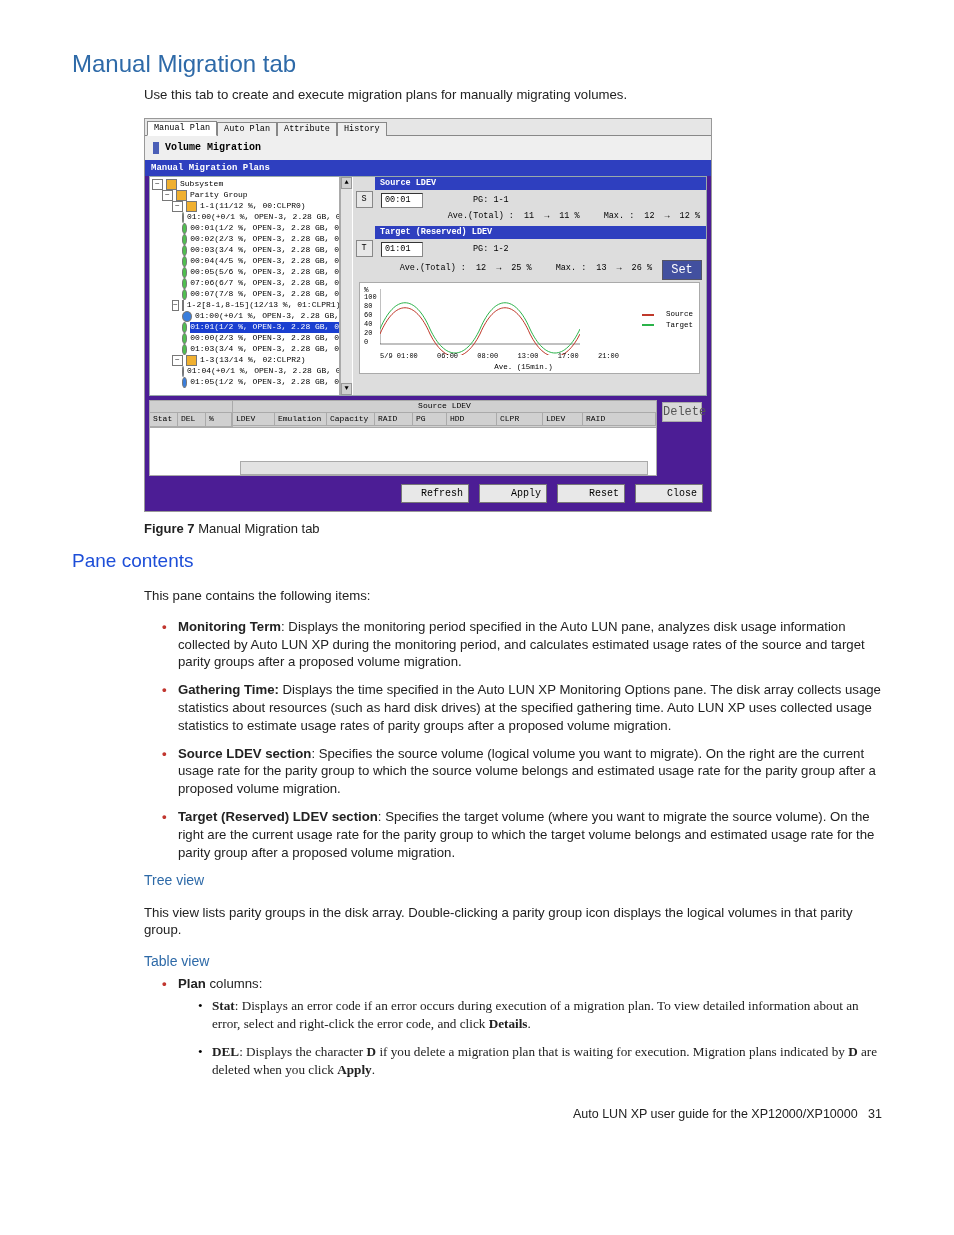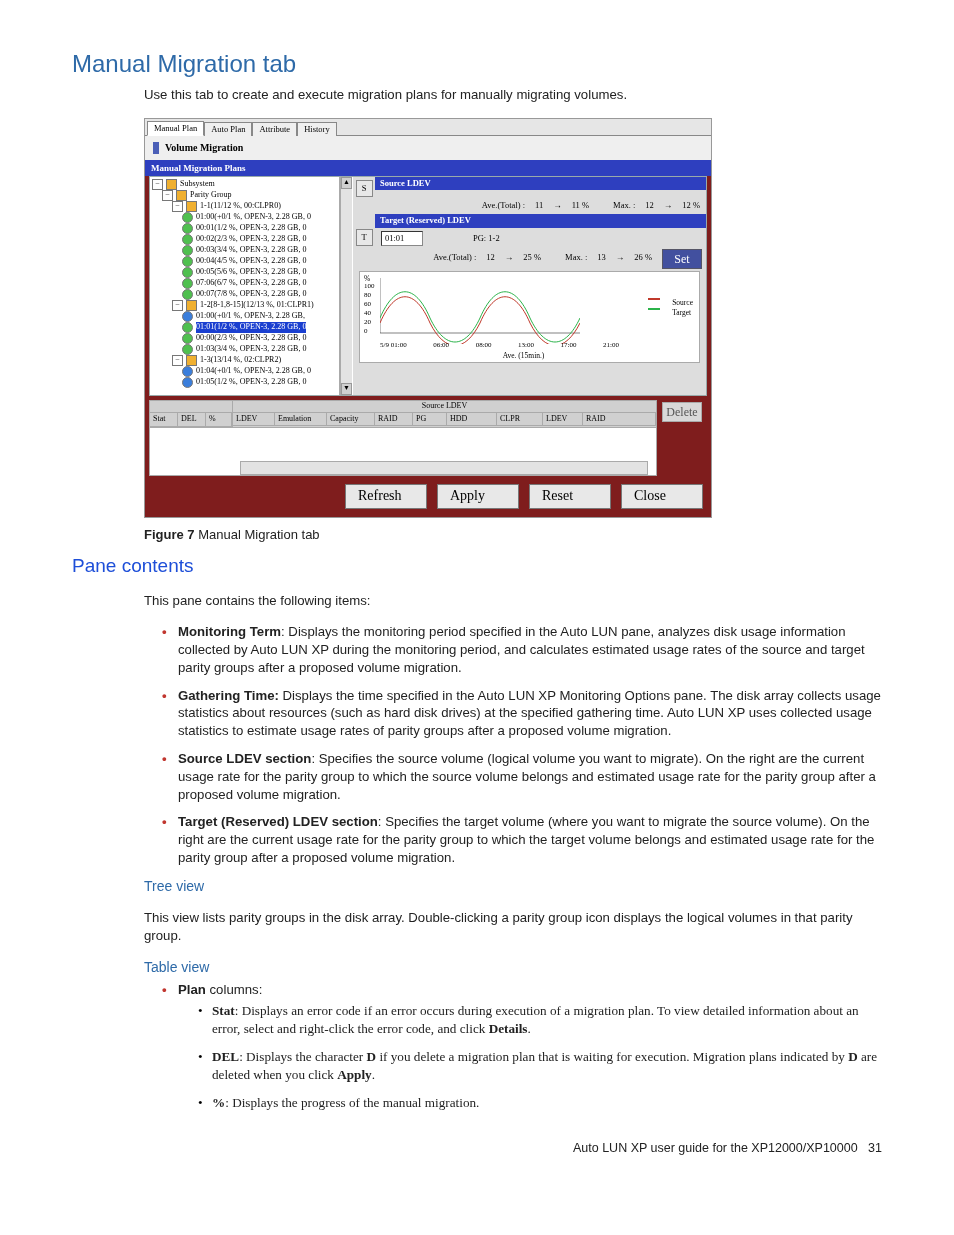--- a/index.html
+++ b/index.html
@@ -85,22 +85,22 @@
     text-align: right;
     font-size: 12.5px;
   }
   .bold { font-weight: bold; }
 
   
   .shot {
     margin-left: 72px;
     width: 566px;
     border: 1px solid #999;
-    background: #7f1d1d;
-    font-family: Liberation Serif, serif;
+    background: #4c1d95;
+    font-family: Liberation Mono, monospace;
     font-size: 9px;
     color: #000;
   }
   .tabs {
     display: flex;
     border-bottom: 1px solid #888;
     background: #e6e6e6;
     height: 16px;
     align-items: flex-end;
     padding-left: 2px;
@@ -184,21 +184,21 @@
   .txtbox { background:#fff; border:1px inset #888; padding:0 3px; width:34px; height:13px; line-height:13px;}
   .chart-box {
     background:#fff; border:1px solid #aaa; height:90px; margin-top:2px;
     position:relative; font-size:7.5px;
   }
   .chart-box .ylab { position:absolute; left:4px; top:2px;}
   .chart-box svg { position:absolute; left:20px; top:6px; width:200px; height:66px; }
   .chart-box .xticks { position:absolute; bottom:12px; left:20px; right:80px; display:flex; justify-content:space-between; font-size:7px;}
   .chart-box .xaxis { position:absolute; bottom:1px; left:0; right:12px; text-align:center; font-size:7.5px;}
   .chart-legend { position:absolute; right:6px; top:26px; font-size:7.5px; line-height:1.4;}
-  .chart-legend .lrow{display:flex;gap:12px;}
+  .chart-legend .lrow{display:flex;align-items:center;gap:12px;}
   .chart-legend .lsw{width:12px;height:2px;}
   .set-btn, .gbtn {
     border:1px solid #556; background:#42509f; color:#fff; font-size:12px;
     padding:1px 0; width:38px; text-align:center;
   }
   .gbtn.grey { background:#d9d9d9; color:#555; border-color:#aaa;}
   .plans-table {
     margin:4px 4px 0 4px;
     border:1px solid #aaa;
     background:#fff;
@@ -207,22 +207,22 @@
   }
   .plans-table .hdrs { display:flex; background:#d0d0d0; border-bottom:1px solid #aaa; font-size:8px;}
   .plans-table .hdrs .grp { text-align:center; border-bottom:1px solid #aaa; }
   .cell { border-right:1px solid #aaa; padding:1px 3px; box-sizing:border-box; }
   .plans-table .body { flex:1; position:relative;}
   .plans-table .scroll { position:absolute; bottom:0; left:90px; right:8px; height:12px; background:#e3e3e3; border:1px solid #aaa;}
   .btn-row {
     display:flex; justify-content:flex-end; gap:10px; padding:8px 8px;
   }
   .win-btn {
-    border:1px solid #777; background:#e8e8e8; font-size:14px; padding:2px 12px;
-    width:56px; text-align:left;
+    border:1px solid #777; background:#e8e8e8; font-size:10px; padding:2px 5px;
+    width:56px; text-align:right;
   }
   .scrollbar-v { width:11px; background:#e3e3e3; border-left:1px solid #aaa;
     display:flex; flex-direction:column; justify-content:space-between;}
   .scrollbar-v .arr{height:10px;border:1px solid #999; background:#d0d0d0;font-size:7px;text-align:center;line-height:9px;}
   .tree-wrap{display:flex;}
   .tablecols{display:flex; font-size:8px; border-bottom:1px solid #aaa;}
   .right-side-col{width:50px; display:flex; flex-direction:column; align-items:center; justify-content:space-between; padding:2px 4px 4px 4px; box-sizing:border-box;}
   .plans-outer{display:flex; margin:4px 4px 0 4px;}
   .plans-left{flex:1;}
 </style>
@@ -322,20 +322,24 @@
     </div>
 
     <div class="rhs">
 
       <div style="display:flex; align-items:stretch;">
         <div style="width:22px; display:flex; align-items:flex-end; justify-content:center; padding:3px 0;">
           <div class="mini-btn">S</div>
         </div>
         <div style="flex:1;">
           <div class="section-bar">Source LDEV</div>
+          <div class="rhs-pad ldev-row">
+            <div class="txtbox">00:01</div>
+            <span class="pg">PG: 1-1</span>
+          </div>
         </div>
       </div>
       <div class="rhs-pad ldev-row" style="justify-content:flex-end; gap:10px; padding-top:0;">
         <span>Ave.(Total) :</span>
         <span>11</span>
           <span>→</span>
         <span>11 %</span>
         <span style="margin-left:14px">Max. :</span>
         <span>12</span>
           <span>→</span>
@@ -473,20 +477,19 @@
 <h3 class="sub2">Tree view</h3>
 <p class="body-indent">This view lists parity groups in the disk array. Double-clicking a parity group icon displays the logical volumes in that parity group.</p>
 
 <h3 class="sub2">Table view</h3>
 <ul class="bullets">
   <li>
     <span class="bold">Plan</span><span> columns:</span>
     <ul class="sub-bullets">
       <li><span class="bold">Stat</span><span>: Displays an error code if an error occurs during execution of a migration plan. To view detailed information about an error, select and right-click the error code, and click </span><span class="bold">Details</span><span>.</span></li>
       <li><span class="bold">DEL</span><span>: Displays the character </span><span class="bold">D</span><span> if you delete a migration plan that is waiting for execution. Migration plans indicated by </span><span class="bold">D</span><span> are deleted when you click </span><span class="bold">Apply</span><span>.</span></li>
-      <li><span class="bold">%</span><span>: Displays the progress of the manual migration.</span></li>
     </ul>
   </li>
 </ul>
 
 <div class="footer">
   <span>Auto LUN XP user guide for the XP12000/XP10000</span>&nbsp;&nbsp;&nbsp;<span>31</span>
 </div>
 
 </body></html>

